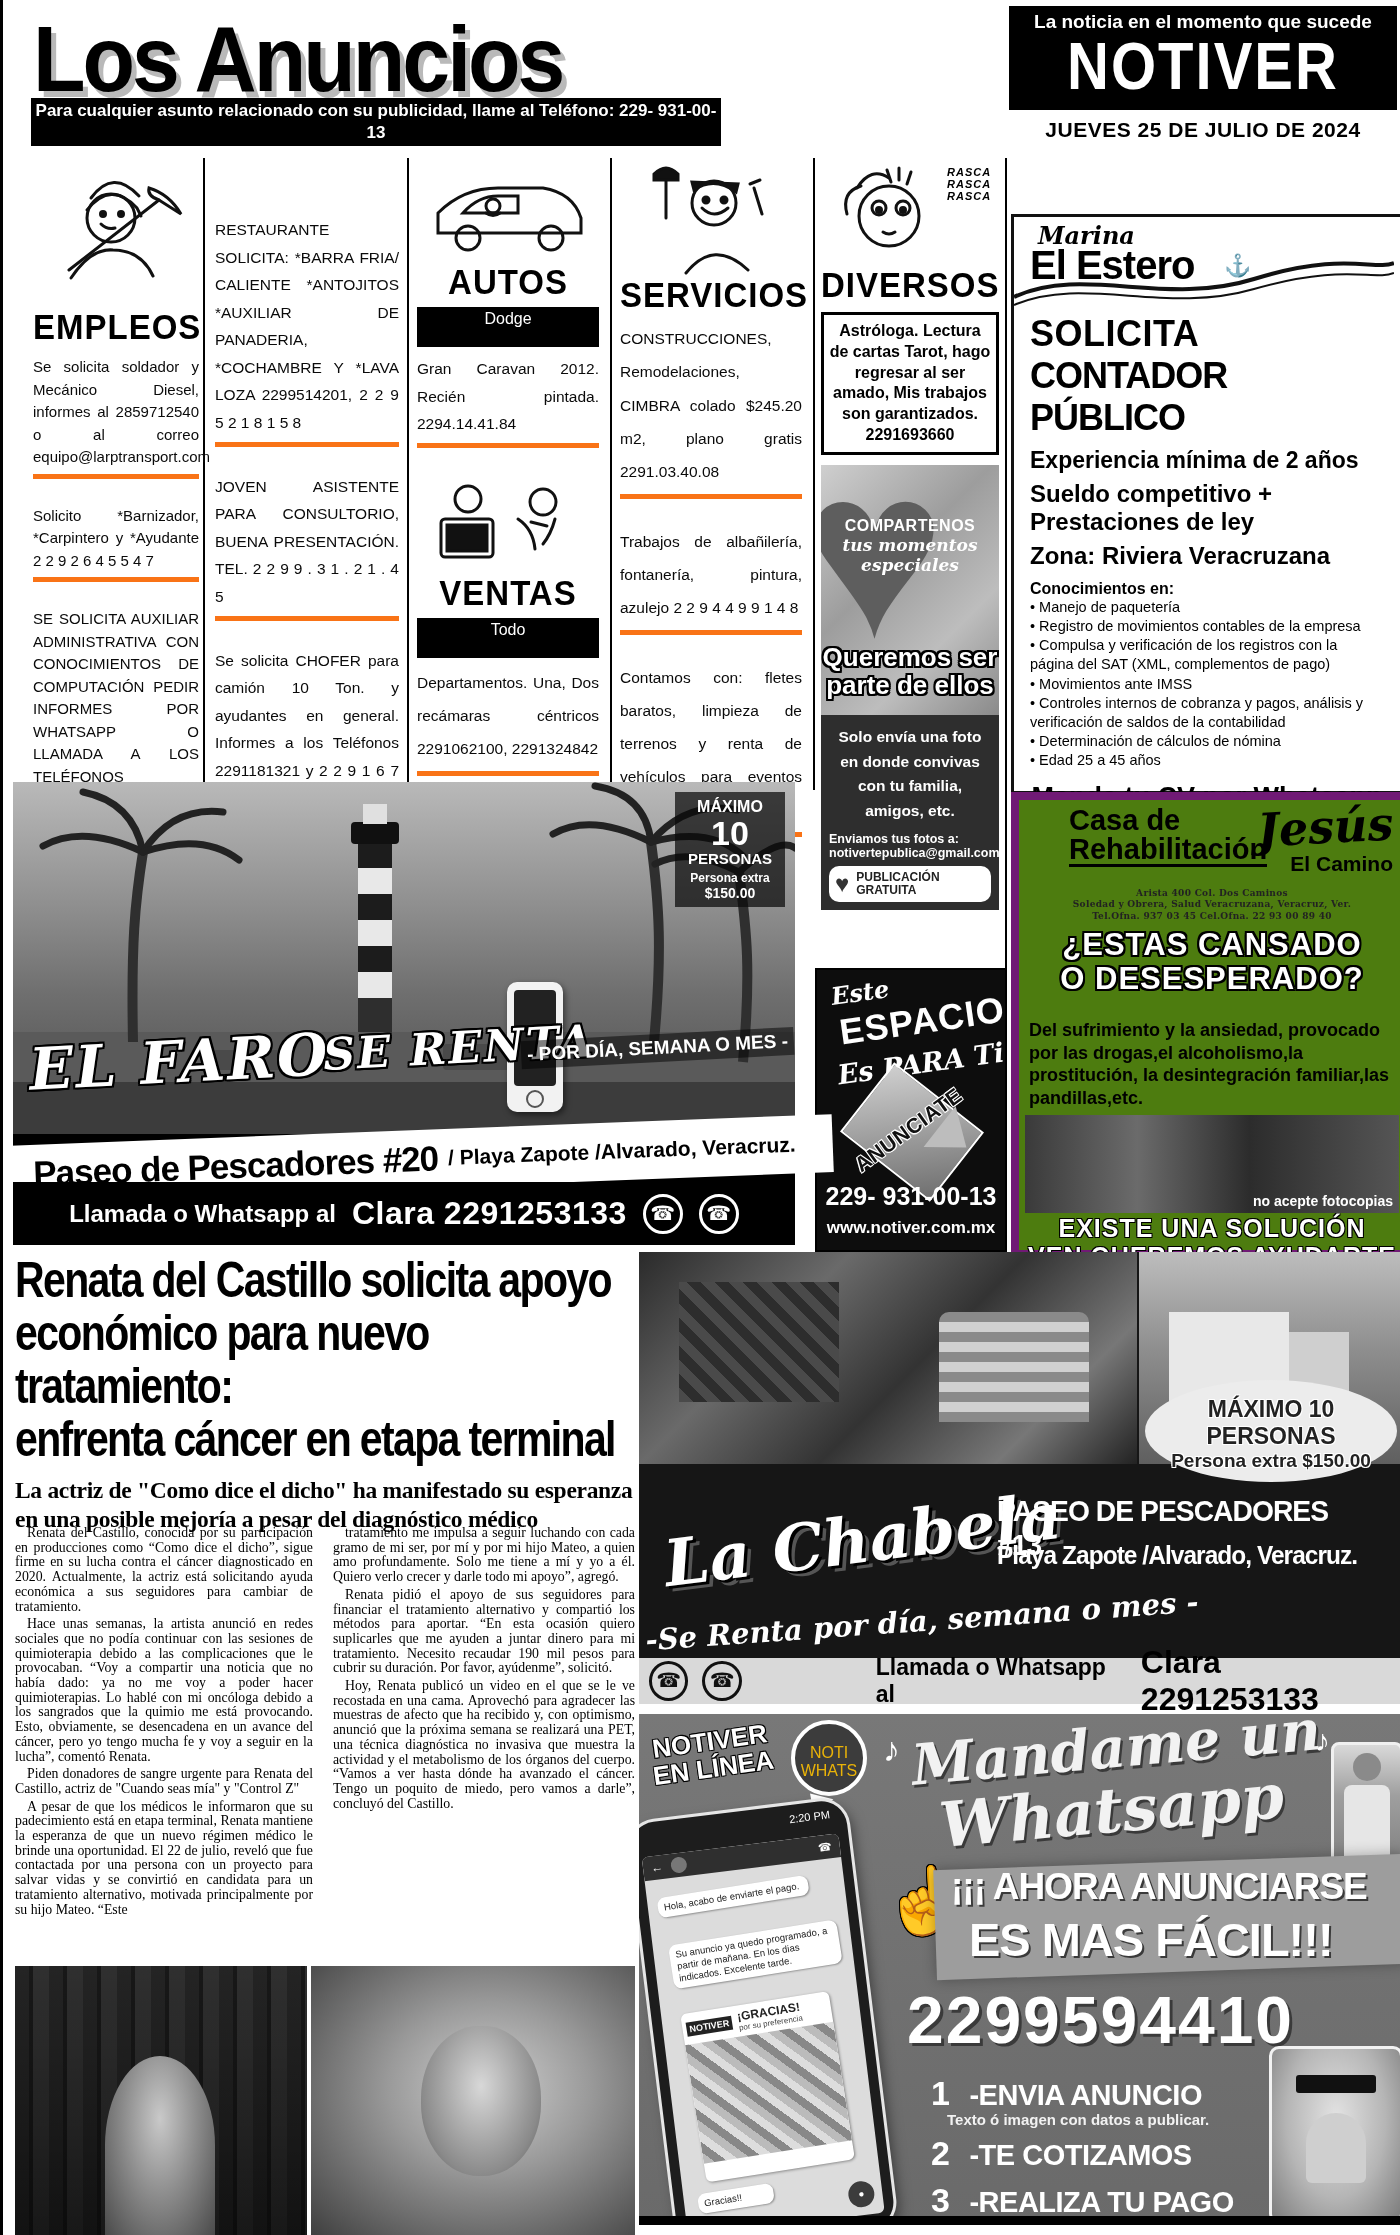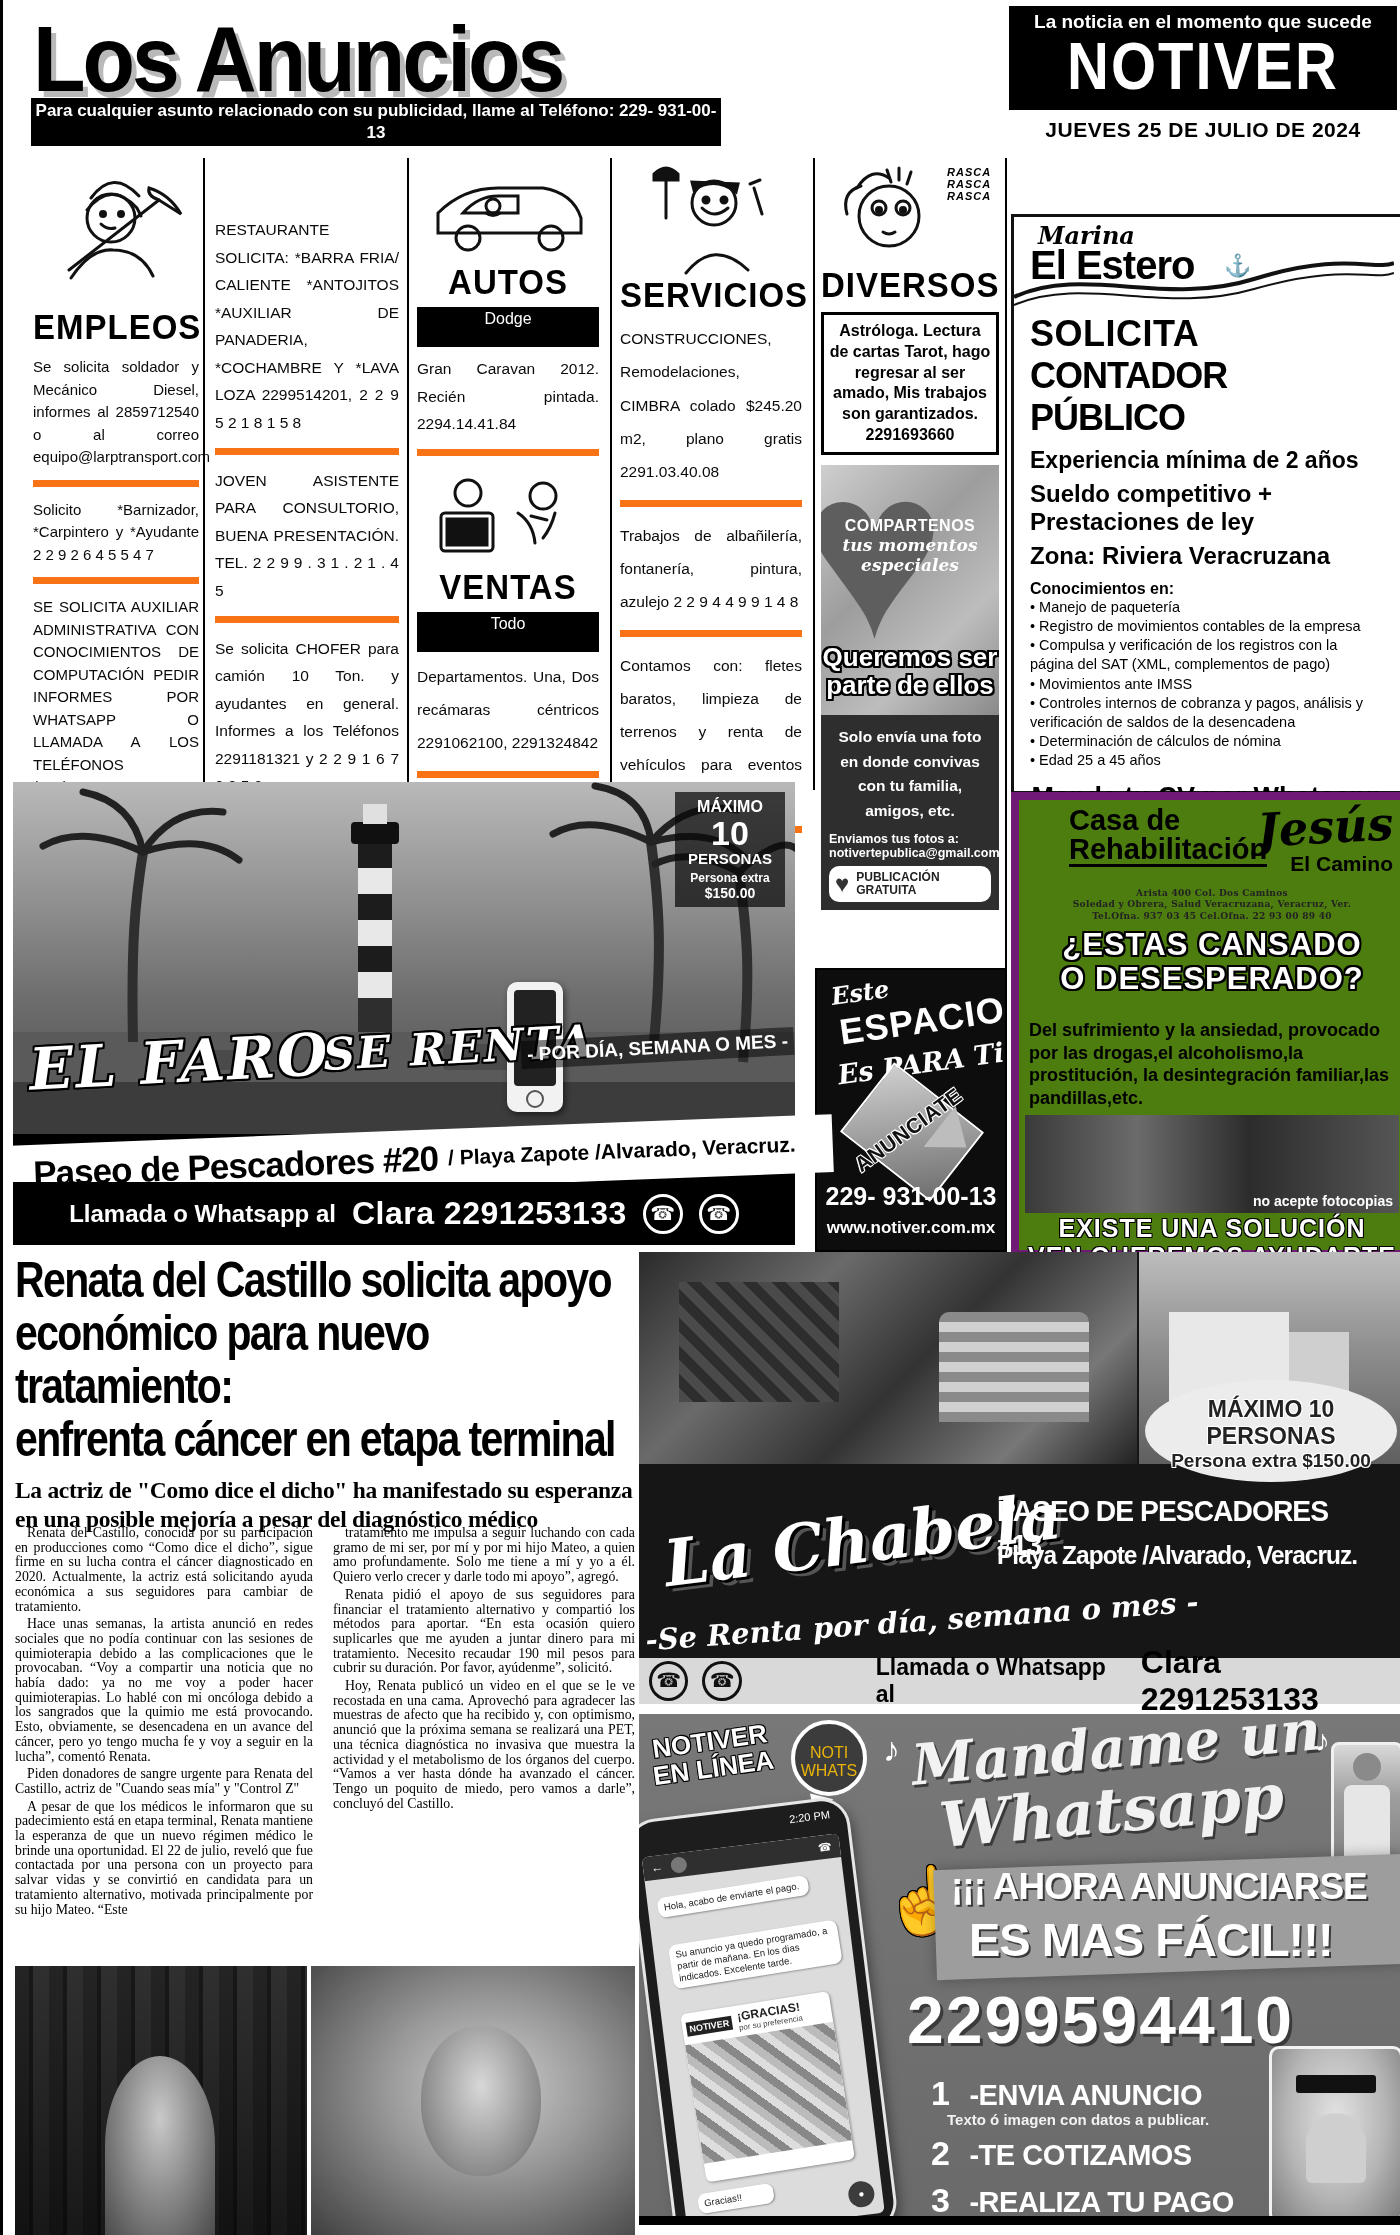--- a/index.html
+++ b/index.html
@@ -11,22 +11,22 @@
               text-shadow:5px 5px 0 #b9b9b9;transform:scaleY(1.08);transform-origin:top left;}
   .contact-bar{background:#000;color:#fff;text-align:center;font-weight:bold;font-size:17px;line-height:22px;padding-top:2px;}
   .brand-box{background:#000;color:#fff;text-align:center;}
   .brand-tag{font-size:19px;font-weight:bold;margin-top:5px;}
   .brand-name{font-size:58px;font-weight:900;letter-spacing:2px;line-height:1.0;transform:scaleY(1.15);transform-origin:top center;}
   .date-line{font-size:21px;font-weight:bold;text-align:center;letter-spacing:0.5px;}
   
   .col{position:absolute;top:158px;}
   .vsep{position:absolute;top:158px;width:2px;height:632px;background:#000;}
   .sec-title{font-weight:900;font-size:33px;text-align:center;letter-spacing:1px;transform:scaleY(1.05);}
-  .ad{font-size:15px;line-height:1.5;text-align:justify;border-bottom:7px solid #f97316;
-      padding-bottom:11px;margin-bottom:12px;color:#0a0a0a;}
+  .ad{font-size:15px;line-height:1.5;text-align:justify;border-bottom:5px solid #f97316;
+      padding-bottom:5px;margin-bottom:26px;color:#0a0a0a;}
   .lh17{line-height:1.78;font-size:15.5px;}
   .lh21{line-height:2.15;font-size:15.5px;}
   .cat-bar{background:#000;color:#fff;text-align:center;font-size:16px;line-height:24px;height:40px;margin:6px 0 8px 0;}
   .doodle{display:block;margin:0 auto;}
   .boxed-ad{border:3px solid #000;font-weight:bold;font-size:16px;line-height:1.3;text-align:center;padding:6px 4px;margin-bottom:10px;}
   .scribble{font-size:11px;font-weight:bold;font-style:italic;letter-spacing:1px;}
   
   .outl{color:#fff;font-weight:900;
         text-shadow:-2px -2px 0 #000,2px -2px 0 #000,-2px 2px 0 #000,2px 2px 0 #000,-2px 0 0 #000,2px 0 0 #000,0 -2px 0 #000,0 2px 0 #000;}
   .outl-thin{color:#fff;font-weight:900;
@@ -242,21 +242,21 @@
       <div style="font-size:23px;font-weight:bold;margin-top:8px;">Experiencia mínima de 2 años</div>
       <div style="font-size:24px;font-weight:bold;margin-top:6px;">Sueldo competitivo +</div>
       <div style="font-size:24px;font-weight:bold;">Prestaciones de ley</div>
       <div style="font-size:24px;font-weight:bold;margin-top:6px;">Zona: Riviera Veracruzana</div>
       <div style="font-size:16px;font-weight:bold;margin-top:10px;">Conocimientos en:</div>
       <div class="bullets">
         <div>• Manejo de paquetería</div>
         <div>• Registro de movimientos contables de la empresa</div>
         <div>• Compulsa y verificación de los registros con la página del SAT (XML, complementos de pago)</div>
         <div>• Movimientos ante IMSS</div>
-        <div>• Controles internos de cobranza y pagos, análisis y verificación de saldos de la desencadena</div>
+        <div>• Controles internos de cobranza y pagos, análisis y verificación de saldos de la contabilidad</div>
         <div>• Determinación de cálculos de nómina</div>
         <div>• Edad 25 a 45 años</div>
       </div>
       <div style="font-size:27px;font-weight:900;text-align:center;margin-top:12px;">Manda tu CV por Whatsapp</div>
       <div style="font-size:29px;font-weight:900;text-align:center;margin-top:8px;letter-spacing:0.5px;">2299849503 | 2299290896</div>
     </div>
   </div>
 
   <div class="abs rehab" style="left:1008px;top:792px;width:386px;height:450px;">
     <div style="position:relative;height:88px;">

